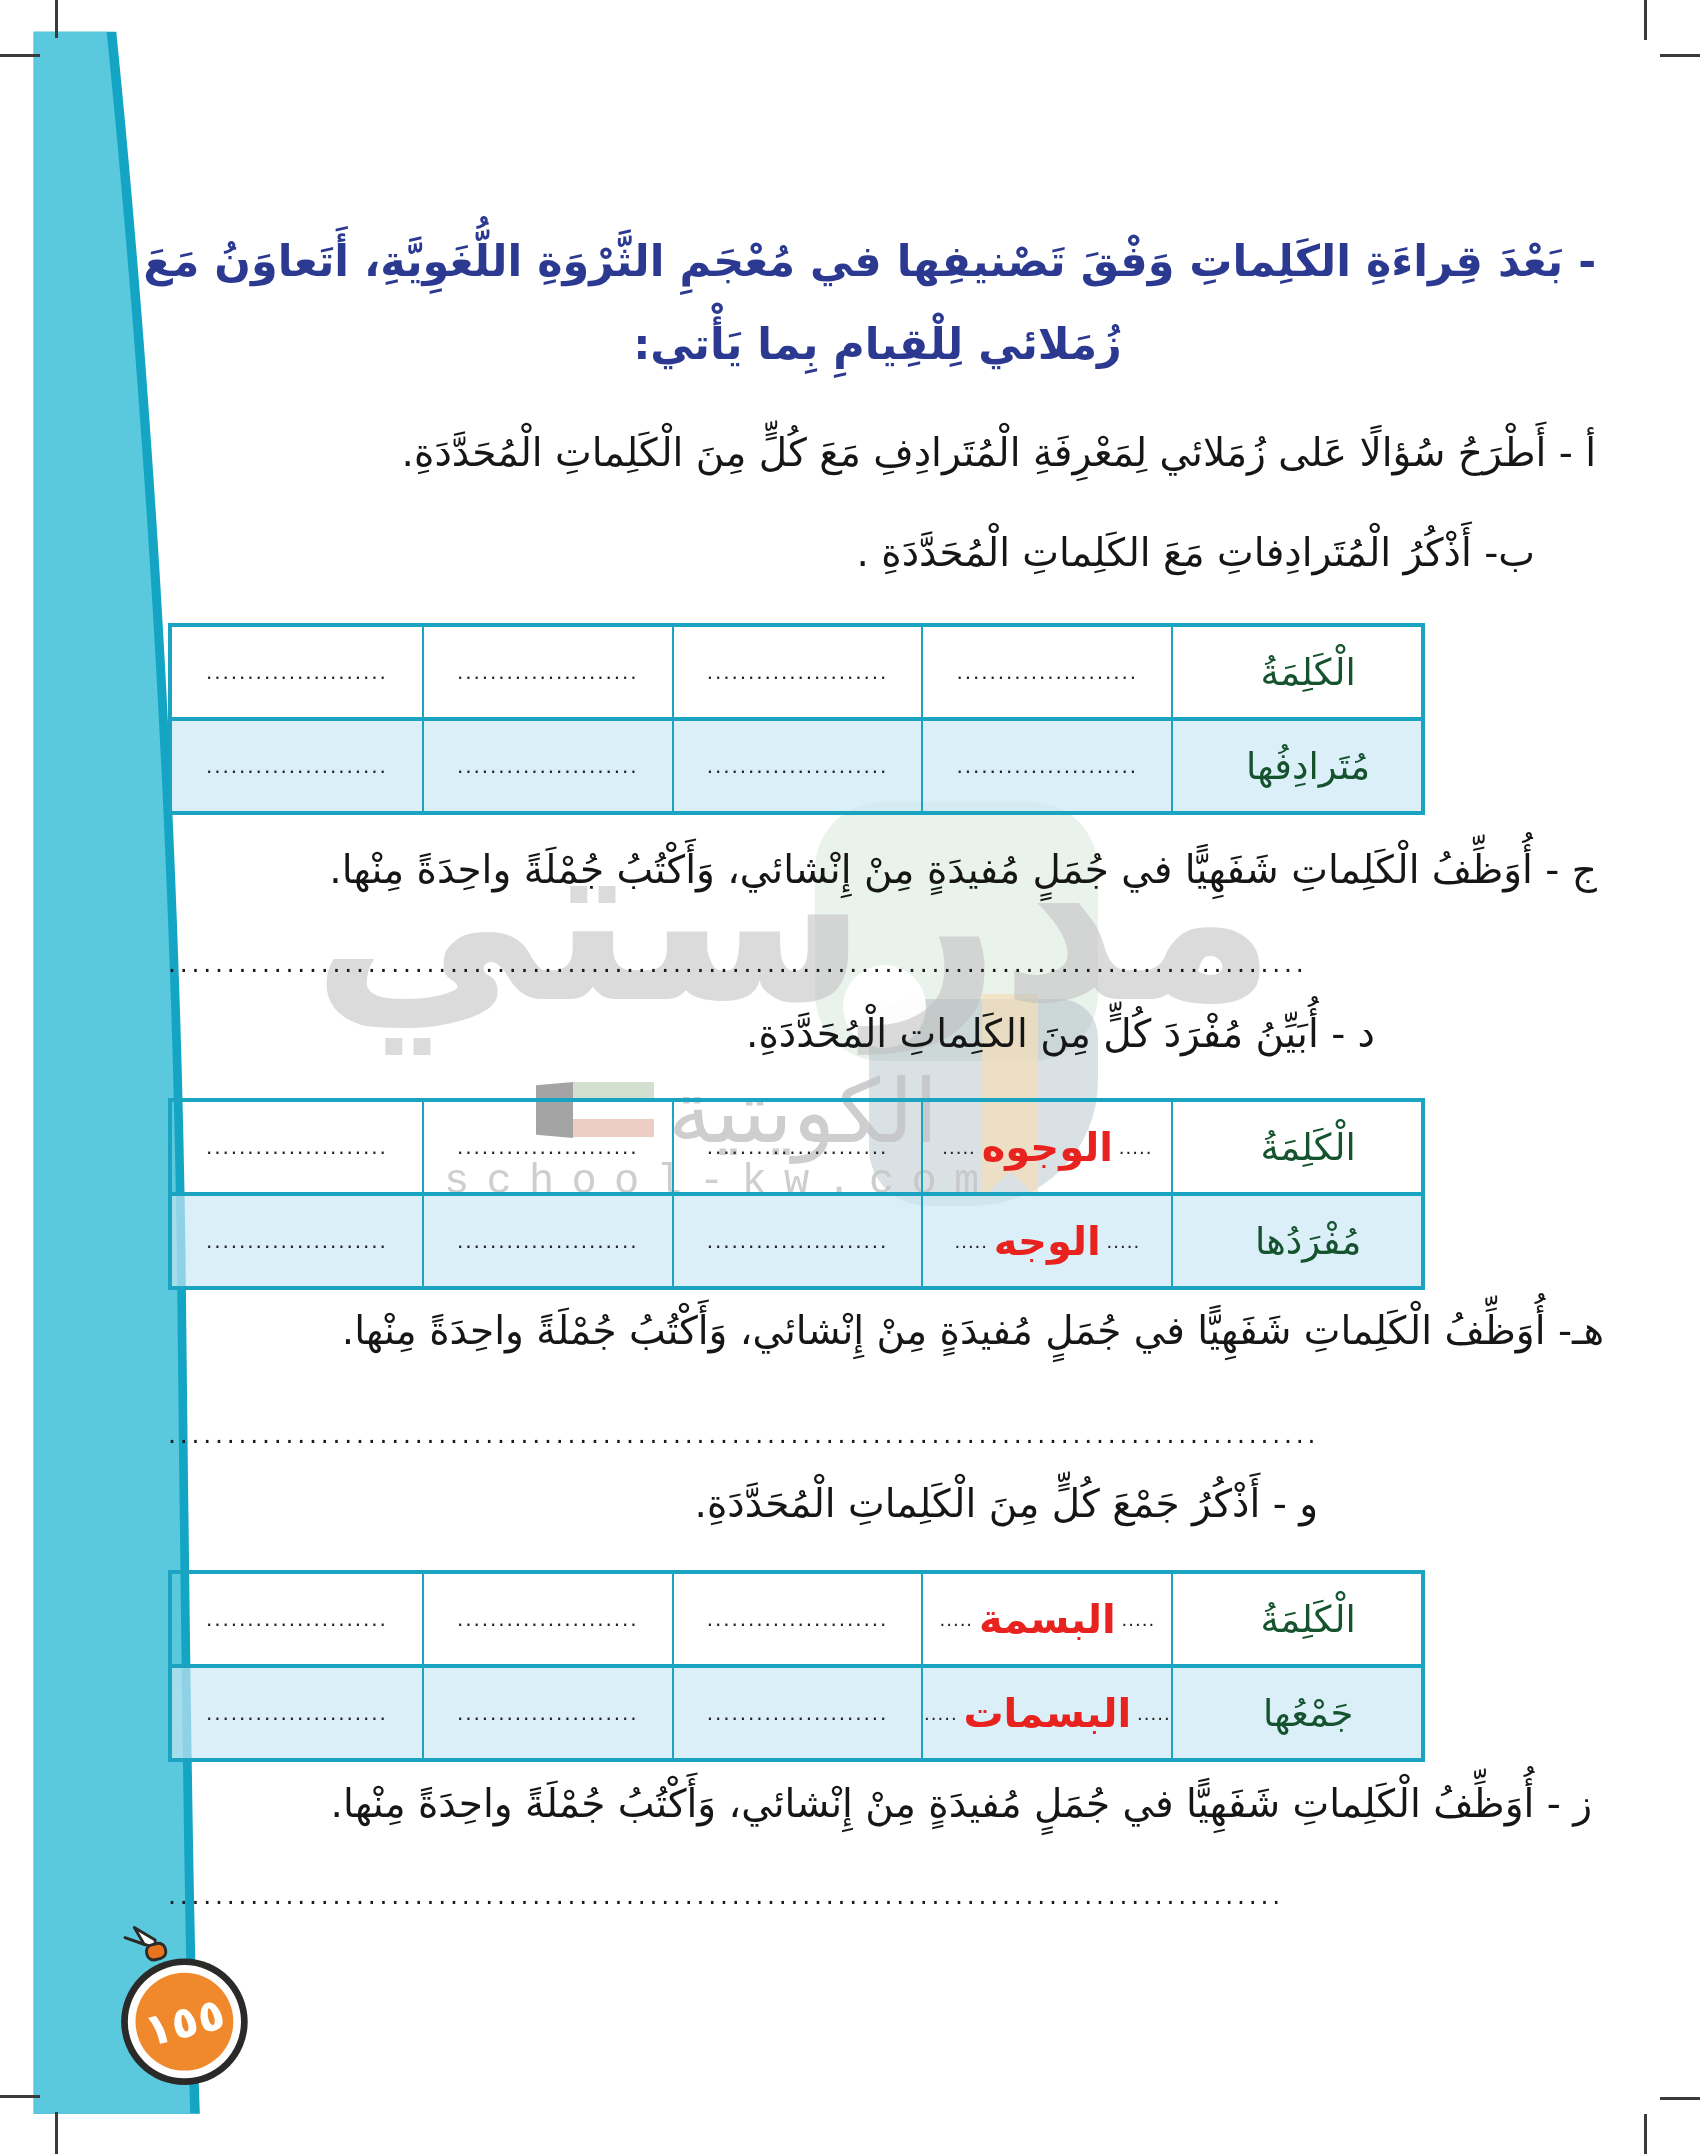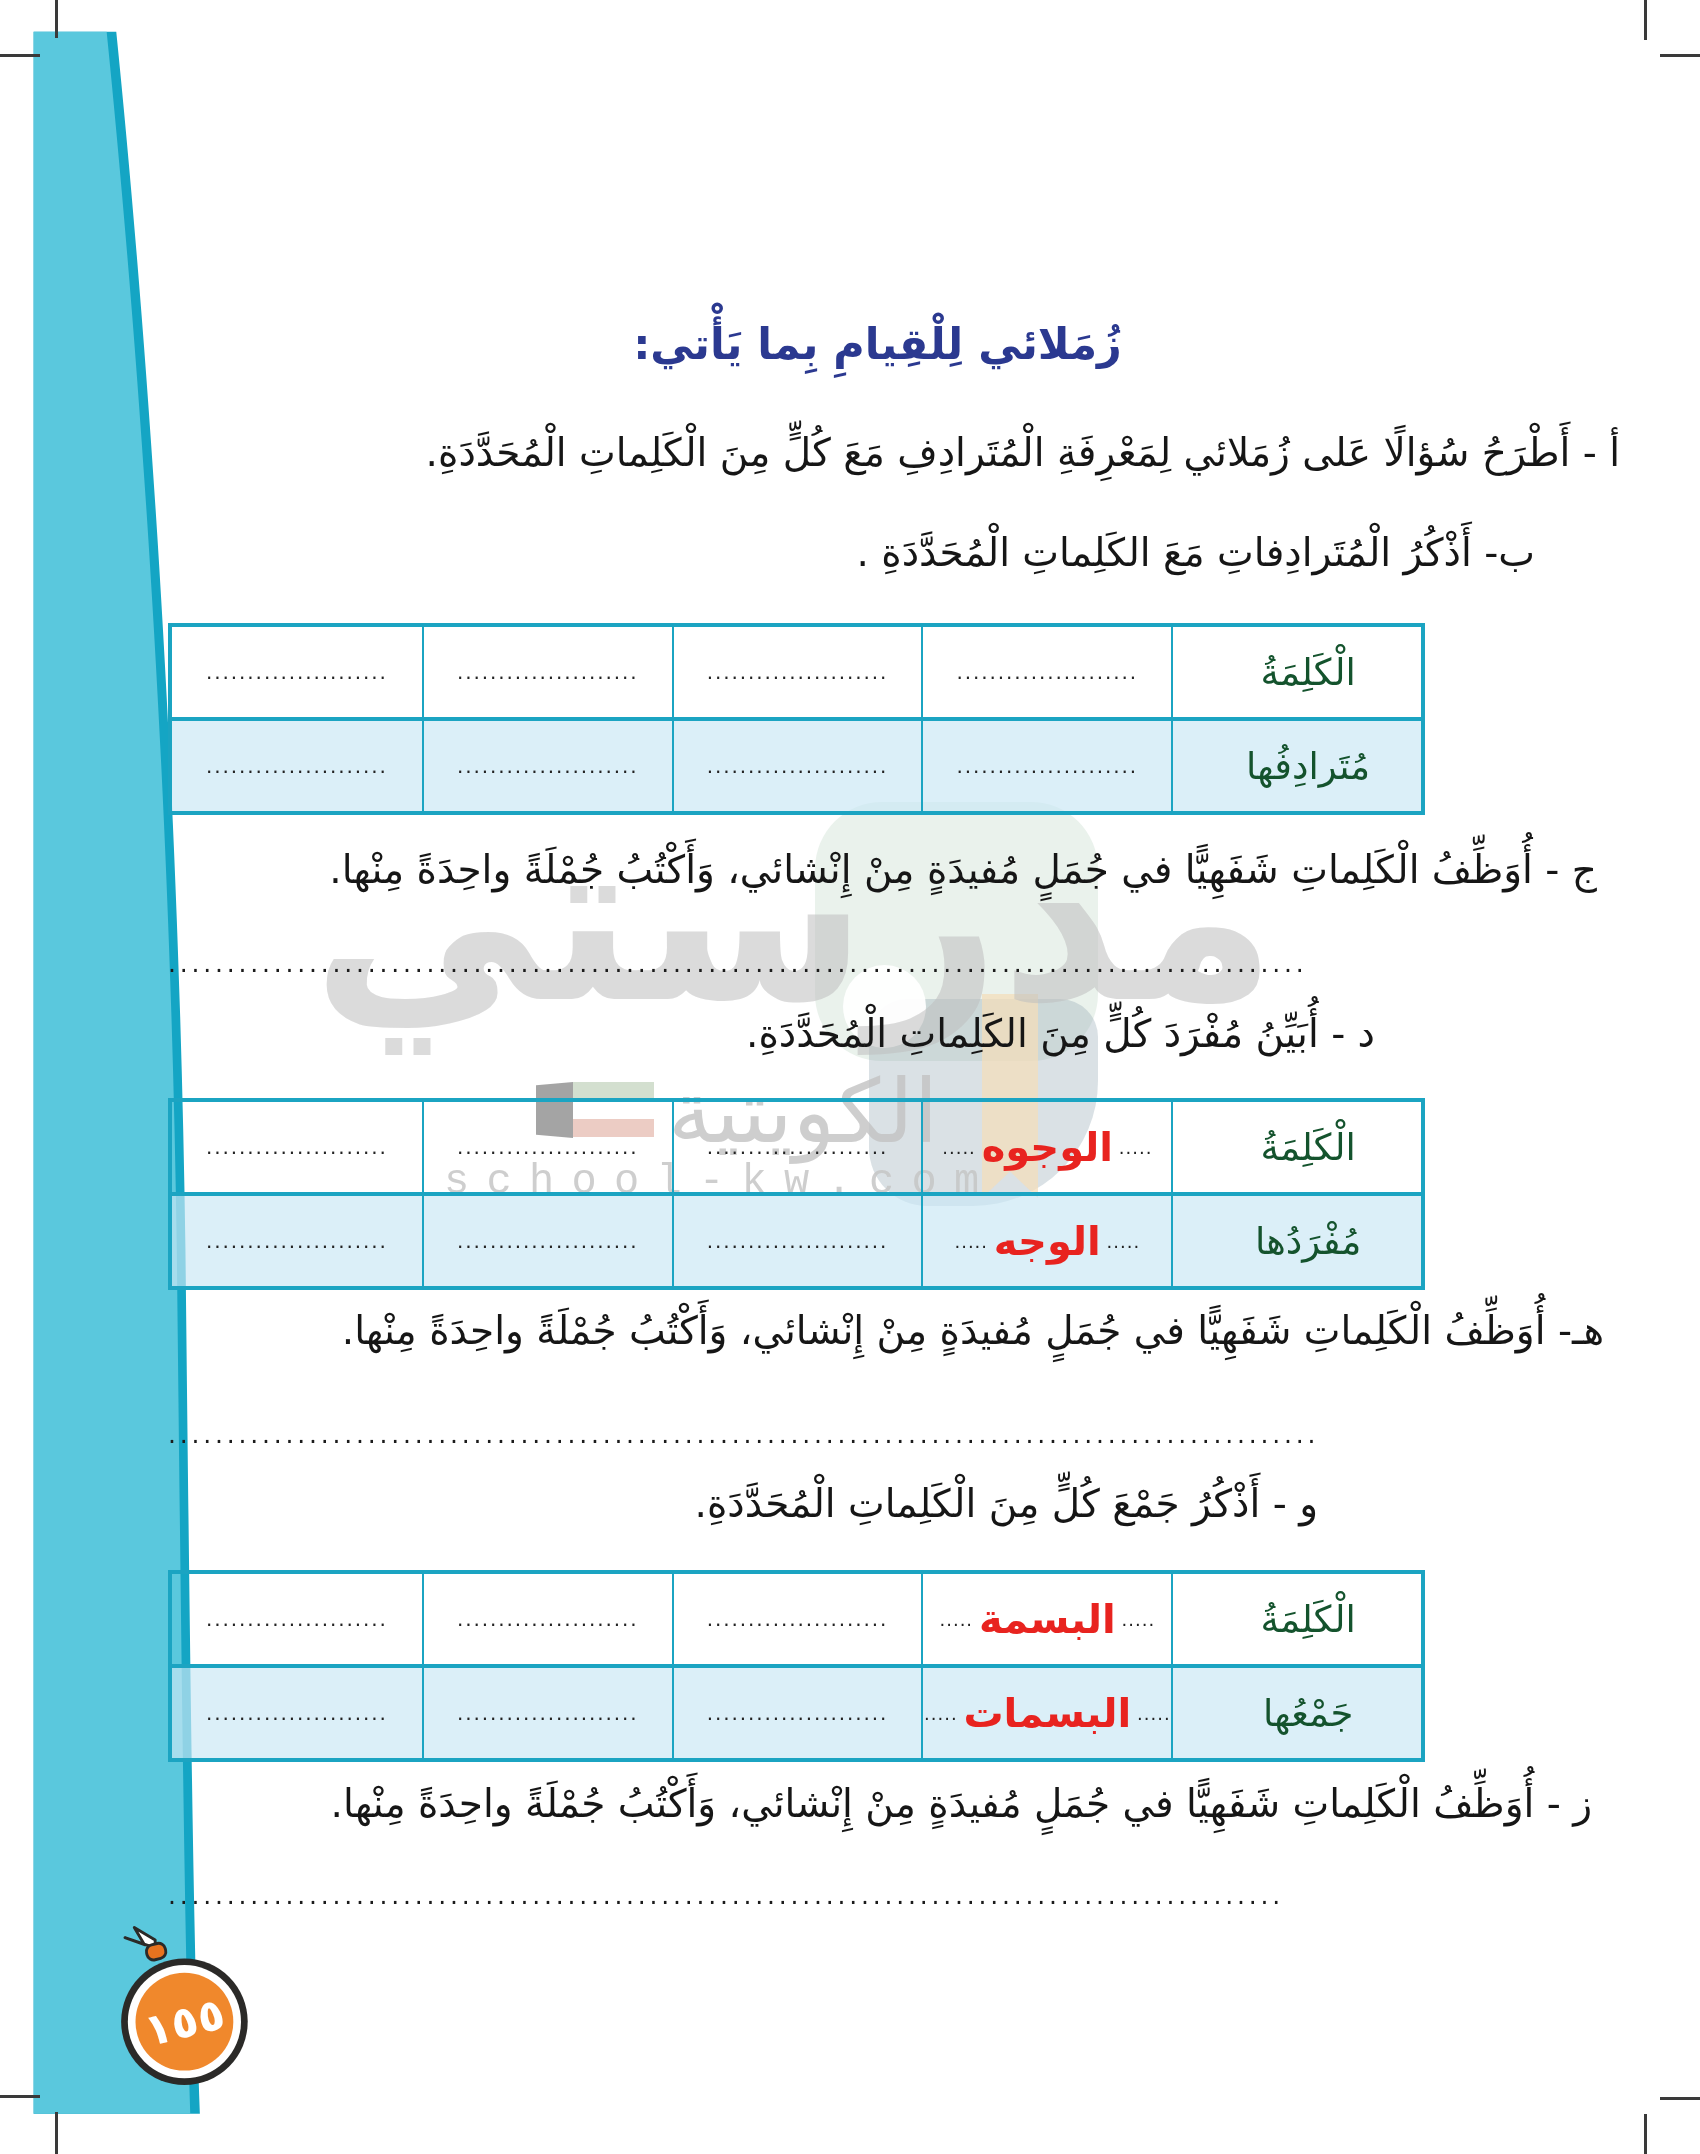--- a/index.html
+++ b/index.html
@@ -68,23 +68,24 @@
   <div class="wm wm-sub" style="left:668px;top:1068px;">الكويتية</div>
   <div class="wm wm-flag" style="left:536px;top:1082px;width:117px;height:56px;">
     <div style="position:absolute;left:0;top:0;width:37px;height:56px;background:#8e8e8e;clip-path:polygon(0 6%,100% 0,100% 100%,0 94%);"></div>
     <div style="position:absolute;left:37px;top:0;width:81px;height:19px;background:#c9d8c4;"></div>
     <div style="position:absolute;left:37px;top:19px;width:81px;height:18px;background:#ffffff;"></div>
     <div style="position:absolute;left:37px;top:37px;width:81px;height:18px;background:#e8c0b6;"></div>
   </div>
   <div class="wm wm-domain" style="left:444px;top:1161px;">school-kw.com</div>
 
 
+  <div class="abs intro content" style="top:236px;right:104px;">- بَعْدَ قِراءَةِ الكَلِماتِ وَفْقَ تَصْنيفِها في مُعْجَمِ الثَّرْوَةِ اللُّغَوِيَّةِ، أَتَعاوَنُ مَعَ</div>
   <div class="abs intro content" style="top:319px;left:159px;right:104px;text-align:center;">زُمَلائي لِلْقِيامِ بِما يَأْتي:</div>
 
-  <div class="abs item content" style="top:430px;right:80px;">أ - أَطْرَحُ سُؤالًا عَلى زُمَلائي لِمَعْرِفَةِ الْمُتَرادِفِ مَعَ كُلٍّ مِنَ الْكَلِماتِ الْمُحَدَّدَةِ.</div>
+  <div class="abs item content" style="top:430px;right:104px;">أ - أَطْرَحُ سُؤالًا عَلى زُمَلائي لِمَعْرِفَةِ الْمُتَرادِفِ مَعَ كُلٍّ مِنَ الْكَلِماتِ الْمُحَدَّدَةِ.</div>
   <div class="abs item content" style="top:530px;right:165px;margin-left:32px;">ب- أَذْكُرُ الْمُتَرادِفاتِ مَعَ الكَلِماتِ الْمُحَدَّدَةِ .</div>
 
   <div class="wtable" style="top:623px;">
     <div class="trow r1">
       <div class="tcell thead">الْكَلِمَةُ</div>
       <div class="tcell">
           <span class="cdots">......................</span>
         </div>
       <div class="tcell">
           <span class="cdots">......................</span>

